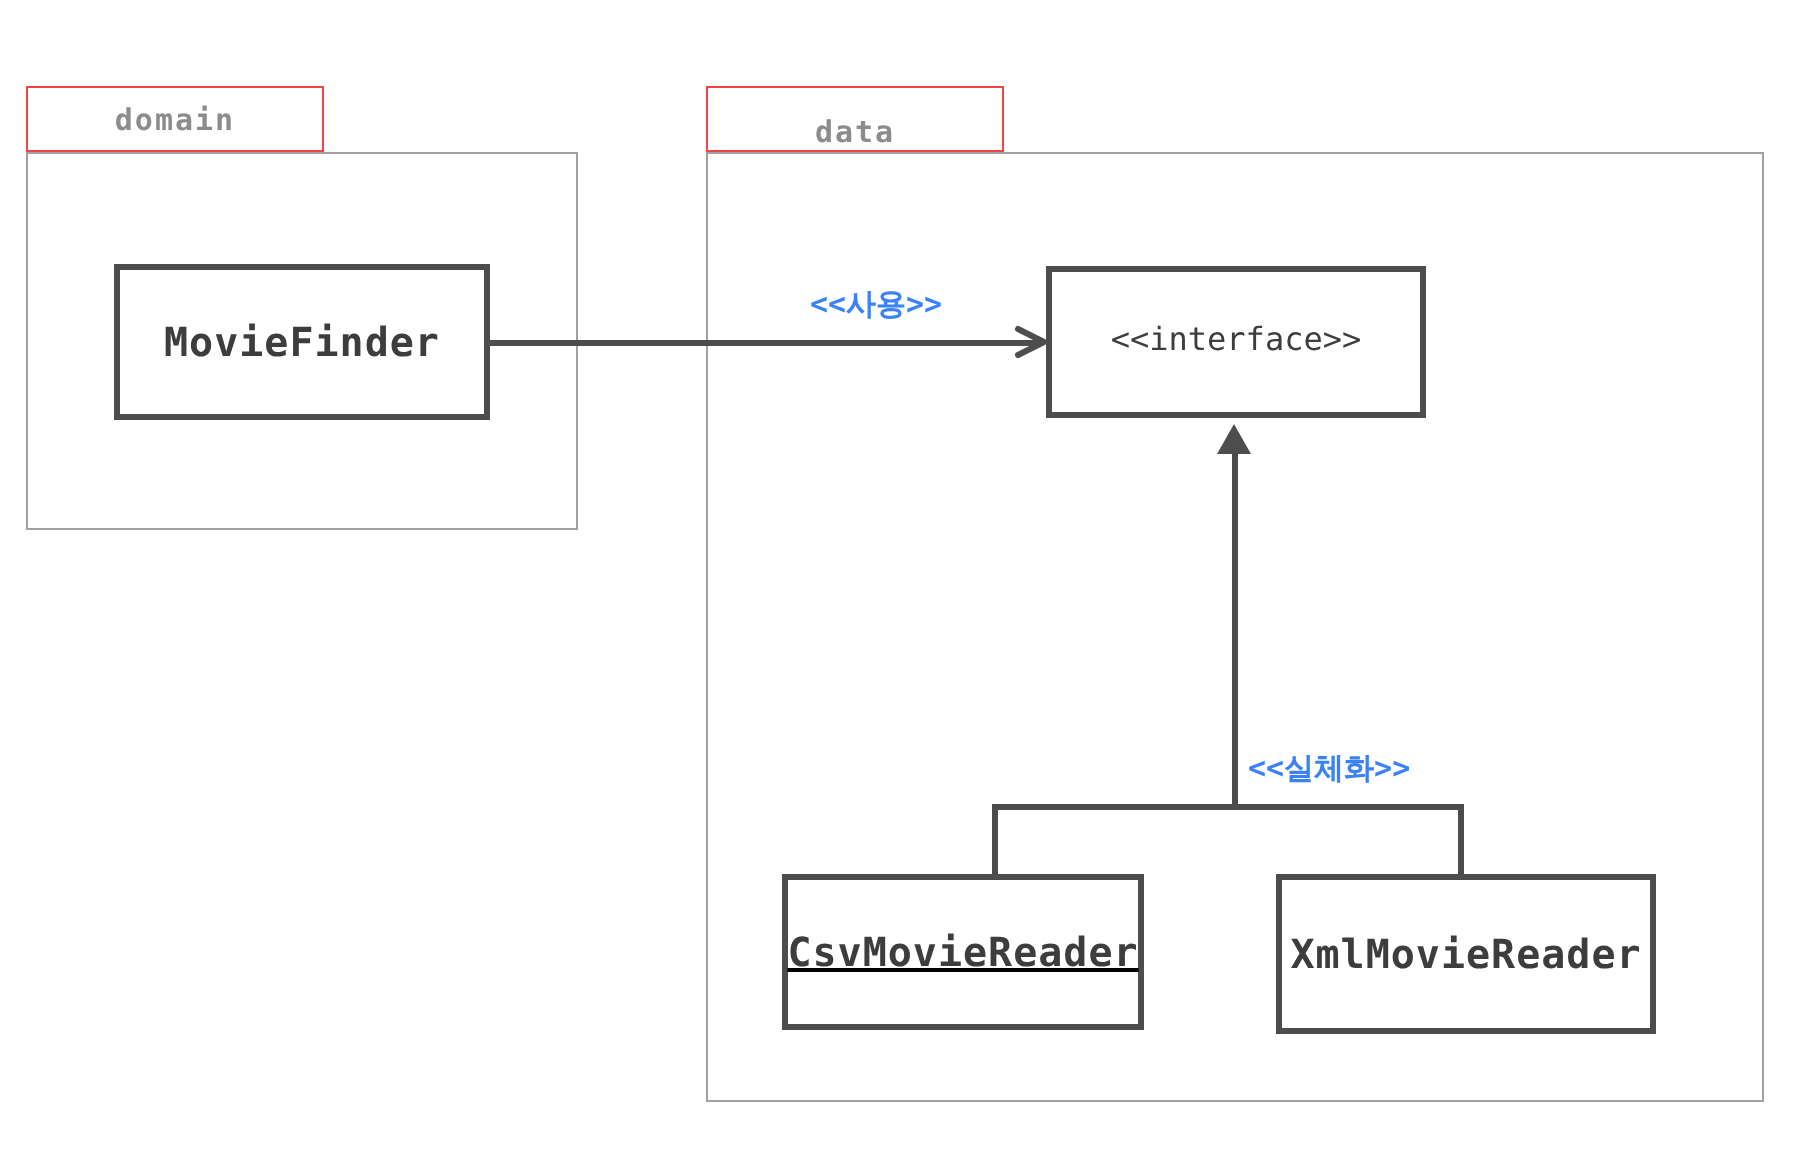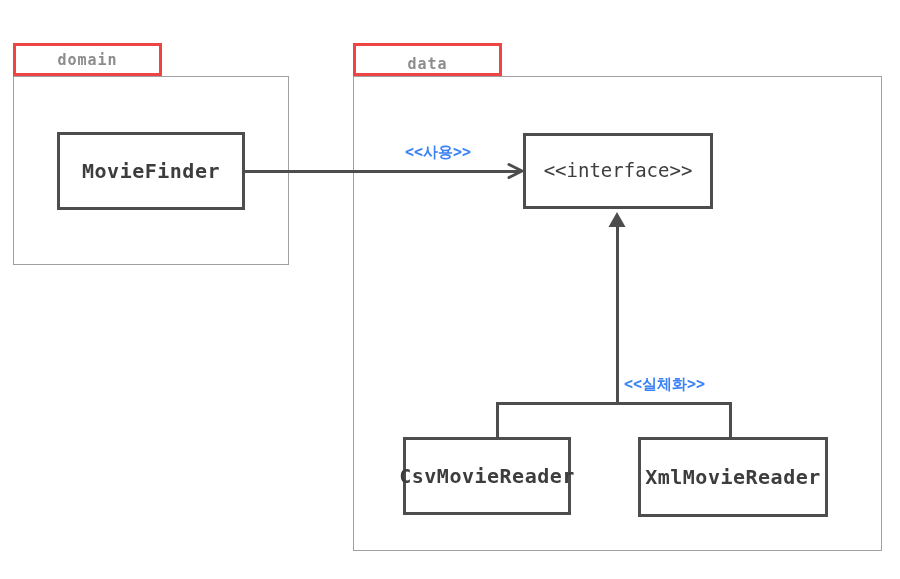--- a/index.html
+++ b/index.html
@@ -7,21 +7,21 @@
     position: relative;
     width: 900px;
     height: 579px;
     background: #ffffff;
     font-family: "DejaVu Sans Mono", "Liberation Mono", monospace;
     overflow: hidden;
   }
   
   .pkg-tab {
     position: absolute;
-    border: 3px solid #ef4444;
+    border: 1px solid #ef4444;
     background: #ffffff;
     display: flex;
     align-items: center;
     justify-content: center;
     box-sizing: border-box;
   }
   .pkg-label {
     color: #8c8c8c;
     font-weight: bold;
     font-size: 15px;
@@ -57,21 +57,21 @@
   }
   .cls-name {
     color: #3d3d3d;
     font-weight: bold;
     font-size: 20px;
     letter-spacing: 0.5px;
     white-space: nowrap;
   }
   .cls-stereotype {
     color: #3d3d3d;
-    font-size: 19px;
+    font-size: 16px;
     margin-bottom: 3px;
     white-space: nowrap;
   }
 </style>
 </head>
 <body>
 
 <div class="canvas">
 
   <div class="pkg-tab" style="left:13px; top:43px; width:149px; height:33px;">
@@ -100,21 +100,21 @@
   <div class="rel-label" style="left:624px; top:375px;">&lt;&lt;실체화&gt;&gt;</div>
 
   <div class="cls" style="left:57px; top:132px; width:188px; height:78px;">
     <div class="cls-name">MovieFinder</div>
   </div>
 
   <div class="cls" style="left:523px; top:133px; width:190px; height:76px;">
     <div class="cls-stereotype">&lt;&lt;interface&gt;&gt;</div>
   </div>
 
-  <div class="cls" style="left:403px; top:437px; width:168px; height:78px;">
+  <div class="cls" style="left:391px; top:437px; width:181px; height:78px;text-decoration:underline;">
     <div class="cls-name">CsvMovieReader</div>
   </div>
 
   <div class="cls" style="left:638px; top:437px; width:190px; height:80px;">
     <div class="cls-name">XmlMovieReader</div>
   </div>
 
 </div>
 
 </body></html>

